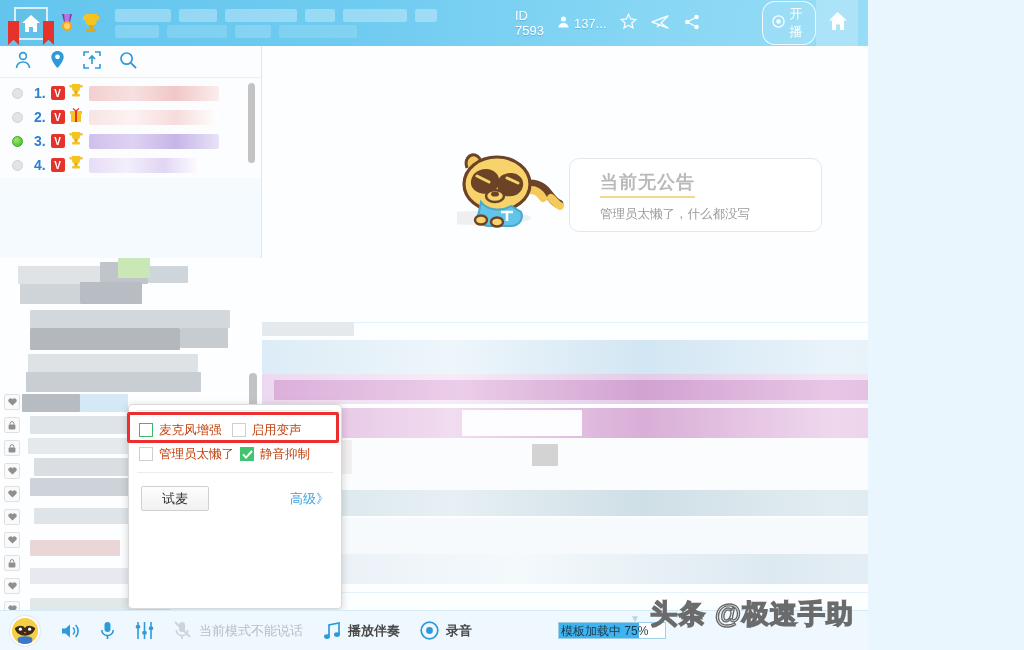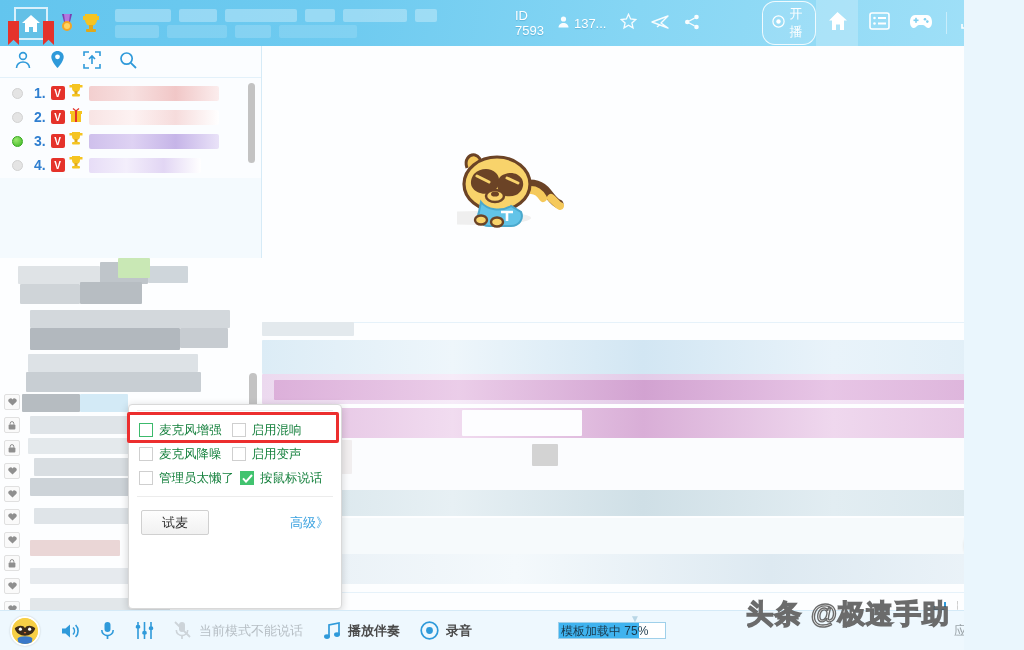--- a/index.html
+++ b/index.html
@@ -1,21 +1,21 @@
 <!DOCTYPE html>
 <html><head>
 <meta charset="utf-8">
 <style>
   * { box-sizing: border-box; margin: 0; padding: 0; }
   html, body {
     width: 1024px; height: 650px;
     font-family: "Liberation Sans", "DejaVu Sans", sans-serif;
     overflow: hidden; background: #eaf6fd;
   }
-  #app { position: relative; width: 964px; height: 650px; overflow: hidden; padding-left: 46px; }
+  #app { position: relative; width: 868px; height: 650px; overflow: hidden; padding-left: 46px; }
 
   
   .titlebar {
     position: absolute; left: 0; top: 0; width: 1024px; height: 46px;
     background: linear-gradient(100deg,#63c5ee 0%,#6fcbf0 35%,#86d6f4 62%,#a3e1f8 100%);
     display: flex; align-items: center;
   }
   .home-badge {
     position: relative; margin-left: 14px; width: 38px; height: 36px;
     display: flex; align-items: center; justify-content: center;
@@ -199,21 +199,21 @@
 
   .dlg-divider { height: 1px; background: #ececec; margin: 5px 8px; }
   .cb-grid { padding: 2px 0 0 10px; }
   .cb-line { display: flex; align-items: center; height: 24px; }
   .cbox {
     width: 14px; height: 14px; border: 1px solid #cfcfcf; background: #fff; flex: none;
     display: flex; align-items: center; justify-content: center;
   }
   .cbox.green-out { border-color: #3cba6c; }
   .cbox.checked { background: #41c36f; border-color: #41c36f; }
-  .cb-lbl { font-size: 12.5px; color: #15803d; margin-left: 6px; white-space: nowrap; }
+  .cb-lbl { font-size: 12.5px; color: #c2410c; margin-left: 6px; white-space: nowrap; }
   .cb-second { margin-left: 10px; }
   .dlg-foot { display: flex; align-items: center; padding: 8px 12px 0 12px; }
   .test-btn {
     width: 68px; height: 25px; border: 1px solid #d0d0d0; border-radius: 2px;
     background: linear-gradient(#fdfdfd,#f1f1f1); font-size: 13px; color: #333;
     display: flex; align-items: center; justify-content: center;
   }
   .adv-link { margin-left: auto; font-size: 13px; color: #3ba2e0; }
 </style>
 </head>
@@ -553,20 +553,24 @@
           <path d="M44 30c7-5 17-4 21 3 3 6 0 13-6 16-7 3-16 1-18-6-2-5 0-10 3-13Z" fill="#6b4326"></path>
           <path d="M20 30l12 6M50 32l11 5" stroke="#f8d36b" stroke-width="3" stroke-linecap="round"></path>
           <ellipse cx="38" cy="50" rx="9" ry="6" fill="#f8d36b" stroke="#6b4326" stroke-width="2.5"></ellipse>
           <ellipse cx="38" cy="48" rx="4" ry="2.6" fill="#6b4326"></ellipse>
           <path d="M24 56c6 8 20 10 30 4l10 6c3 7-2 14-10 14H32c-8 0-13-7-10-14Z" fill="#62c4e8" stroke="#4aa8cc" stroke-width="2"></path>
           <path d="M44 66h12M50 66v9" stroke="#fff" stroke-width="2.6"></path>
           <ellipse cx="24" cy="74" rx="6" ry="4.5" fill="#f8d36b" stroke="#6b4326" stroke-width="2.4"></ellipse>
           <ellipse cx="40" cy="76" rx="6" ry="4.5" fill="#f8d36b" stroke="#6b4326" stroke-width="2.4"></ellipse>
         </svg>
       </span>
+      <div class="bubble">
+        <h3>当前无公告</h3>
+        <p>管理员太懒了，什么都没写</p>
+      </div>
     </div>
 
     <div class="stage-div"></div>
 
     <div class="stage-blur">
       <span class="pix" style="left:0px;top:0px;width:92px;height:14px;background:#e3e9ed"></span>
       <span class="pix" style="left:0px;top:18px;width:762px;height:34px;background:linear-gradient(90deg,#dcecf6,#eef6fb,#d2e6f3,#e9f3fa,#dfeef7)"></span>
       <span class="pix" style="left:0px;top:52px;width:762px;height:30px;background:linear-gradient(90deg,#ecd9ef,#f6ebf8,#e3cbe8,#f4e5f6,#ead7ee)"></span>
       <span class="pix" style="left:12px;top:58px;width:740px;height:20px;background:linear-gradient(90deg,#d9a8d6,#e9c8e6,#cf9bcd,#e5c0e3,#d8a9d5);opacity:.85"></span>
       <span class="pix" style="left:0px;top:86px;width:762px;height:30px;background:linear-gradient(90deg,#e2bee0,#f1dcf0,#d9aed7,#efd8ee,#e4c2e2)"></span>
@@ -623,37 +627,31 @@
 
 
 
     <div class="dlg-divider"></div>
 
     <div class="cb-grid">
       <div class="cb-line">
         <span class="cbox green-out"></span>
         <span class="cb-lbl">麦克风增强</span>
         <span class="cbox cb-second"></span>
-        <span class="cb-lbl">启用混响</span>
-      </div>
-      <div class="cb-line">
-        <span class="cbox"></span>
-        <span class="cb-lbl">麦克风降噪</span>
-        <span class="cbox cb-second"></span>
         <span class="cb-lbl">启用变声</span>
       </div>
       <div class="cb-line">
         <span class="cbox"></span>
         <span class="cb-lbl">管理员太懒了</span>
         <span class="cbox checked" style="margin-left:6px">
           <svg width="11" height="9" viewBox="0 0 11 9">
               <path d="M1 4.4 4 7.6 10 1" fill="none" stroke="#fff" stroke-width="2"></path>
             </svg>
         </span>
-        <span class="cb-lbl">按鼠标说话</span>
+        <span class="cb-lbl">静音抑制</span>
       </div>
     </div>
 
     <div class="dlg-divider" style="margin-top:6px"></div>
 
     <div class="dlg-foot">
       <span class="test-btn">试麦</span>
       <span class="adv-link">高级》</span>
     </div>
   </div>

